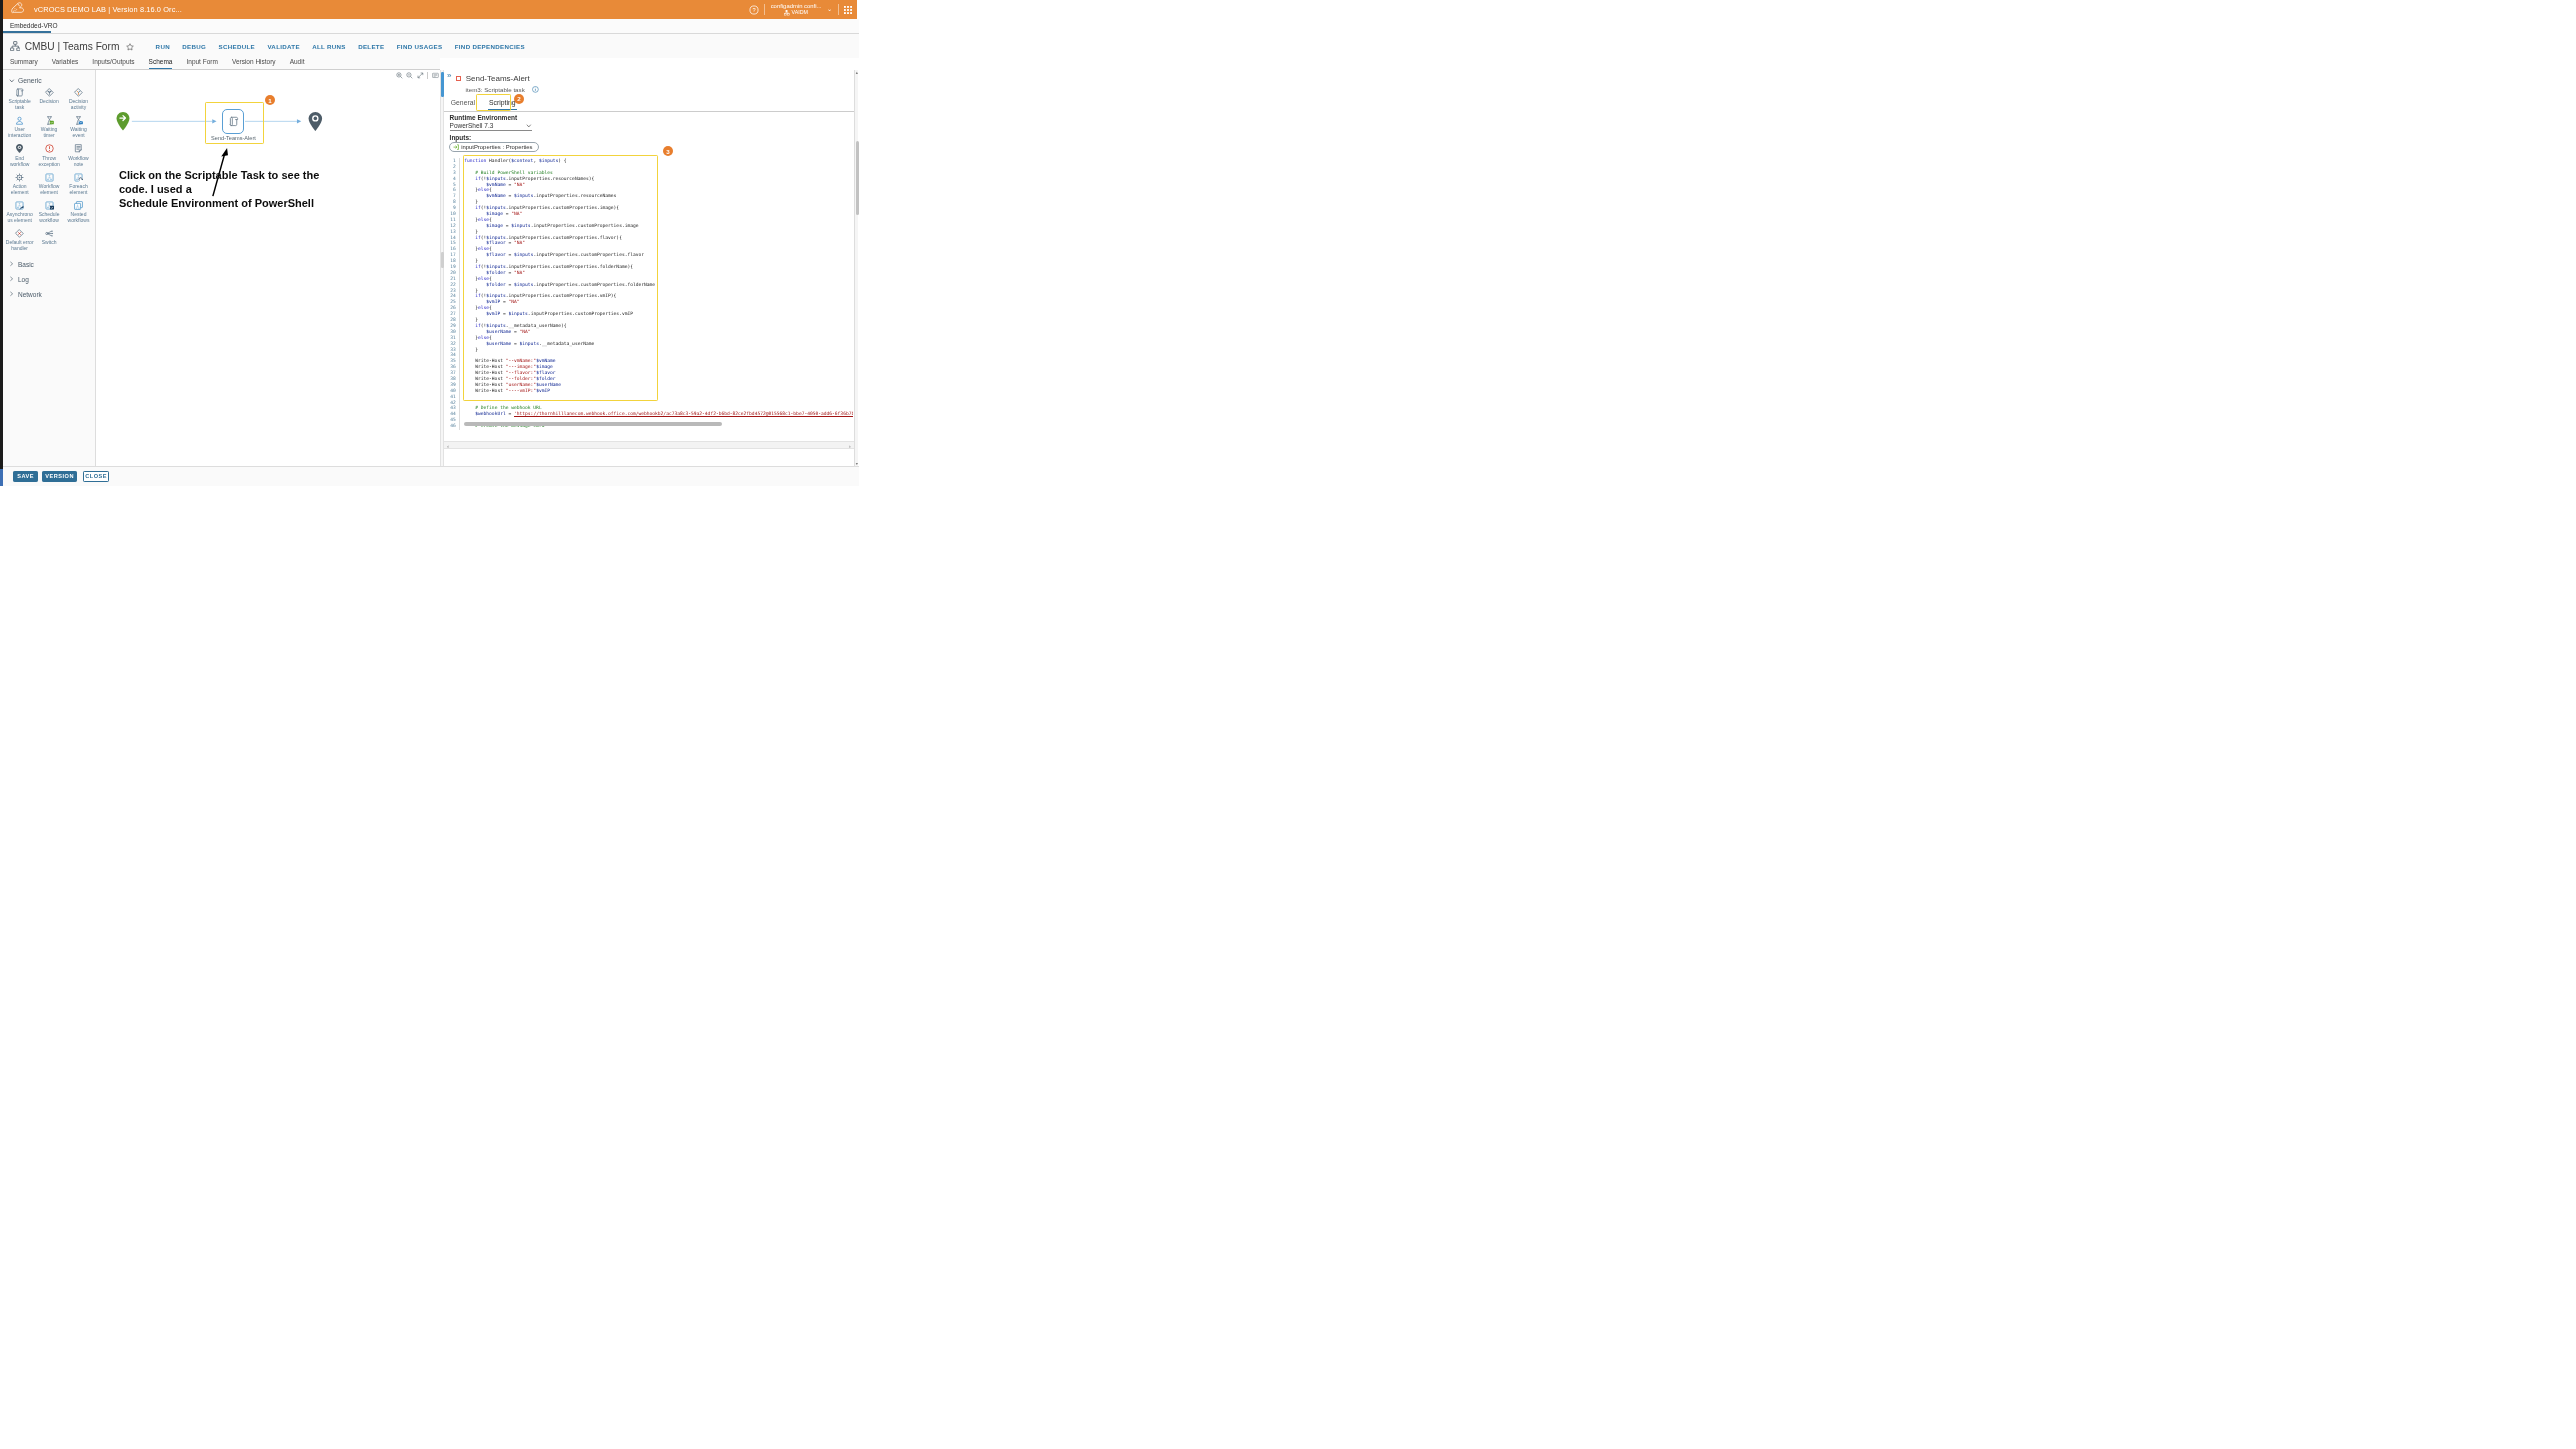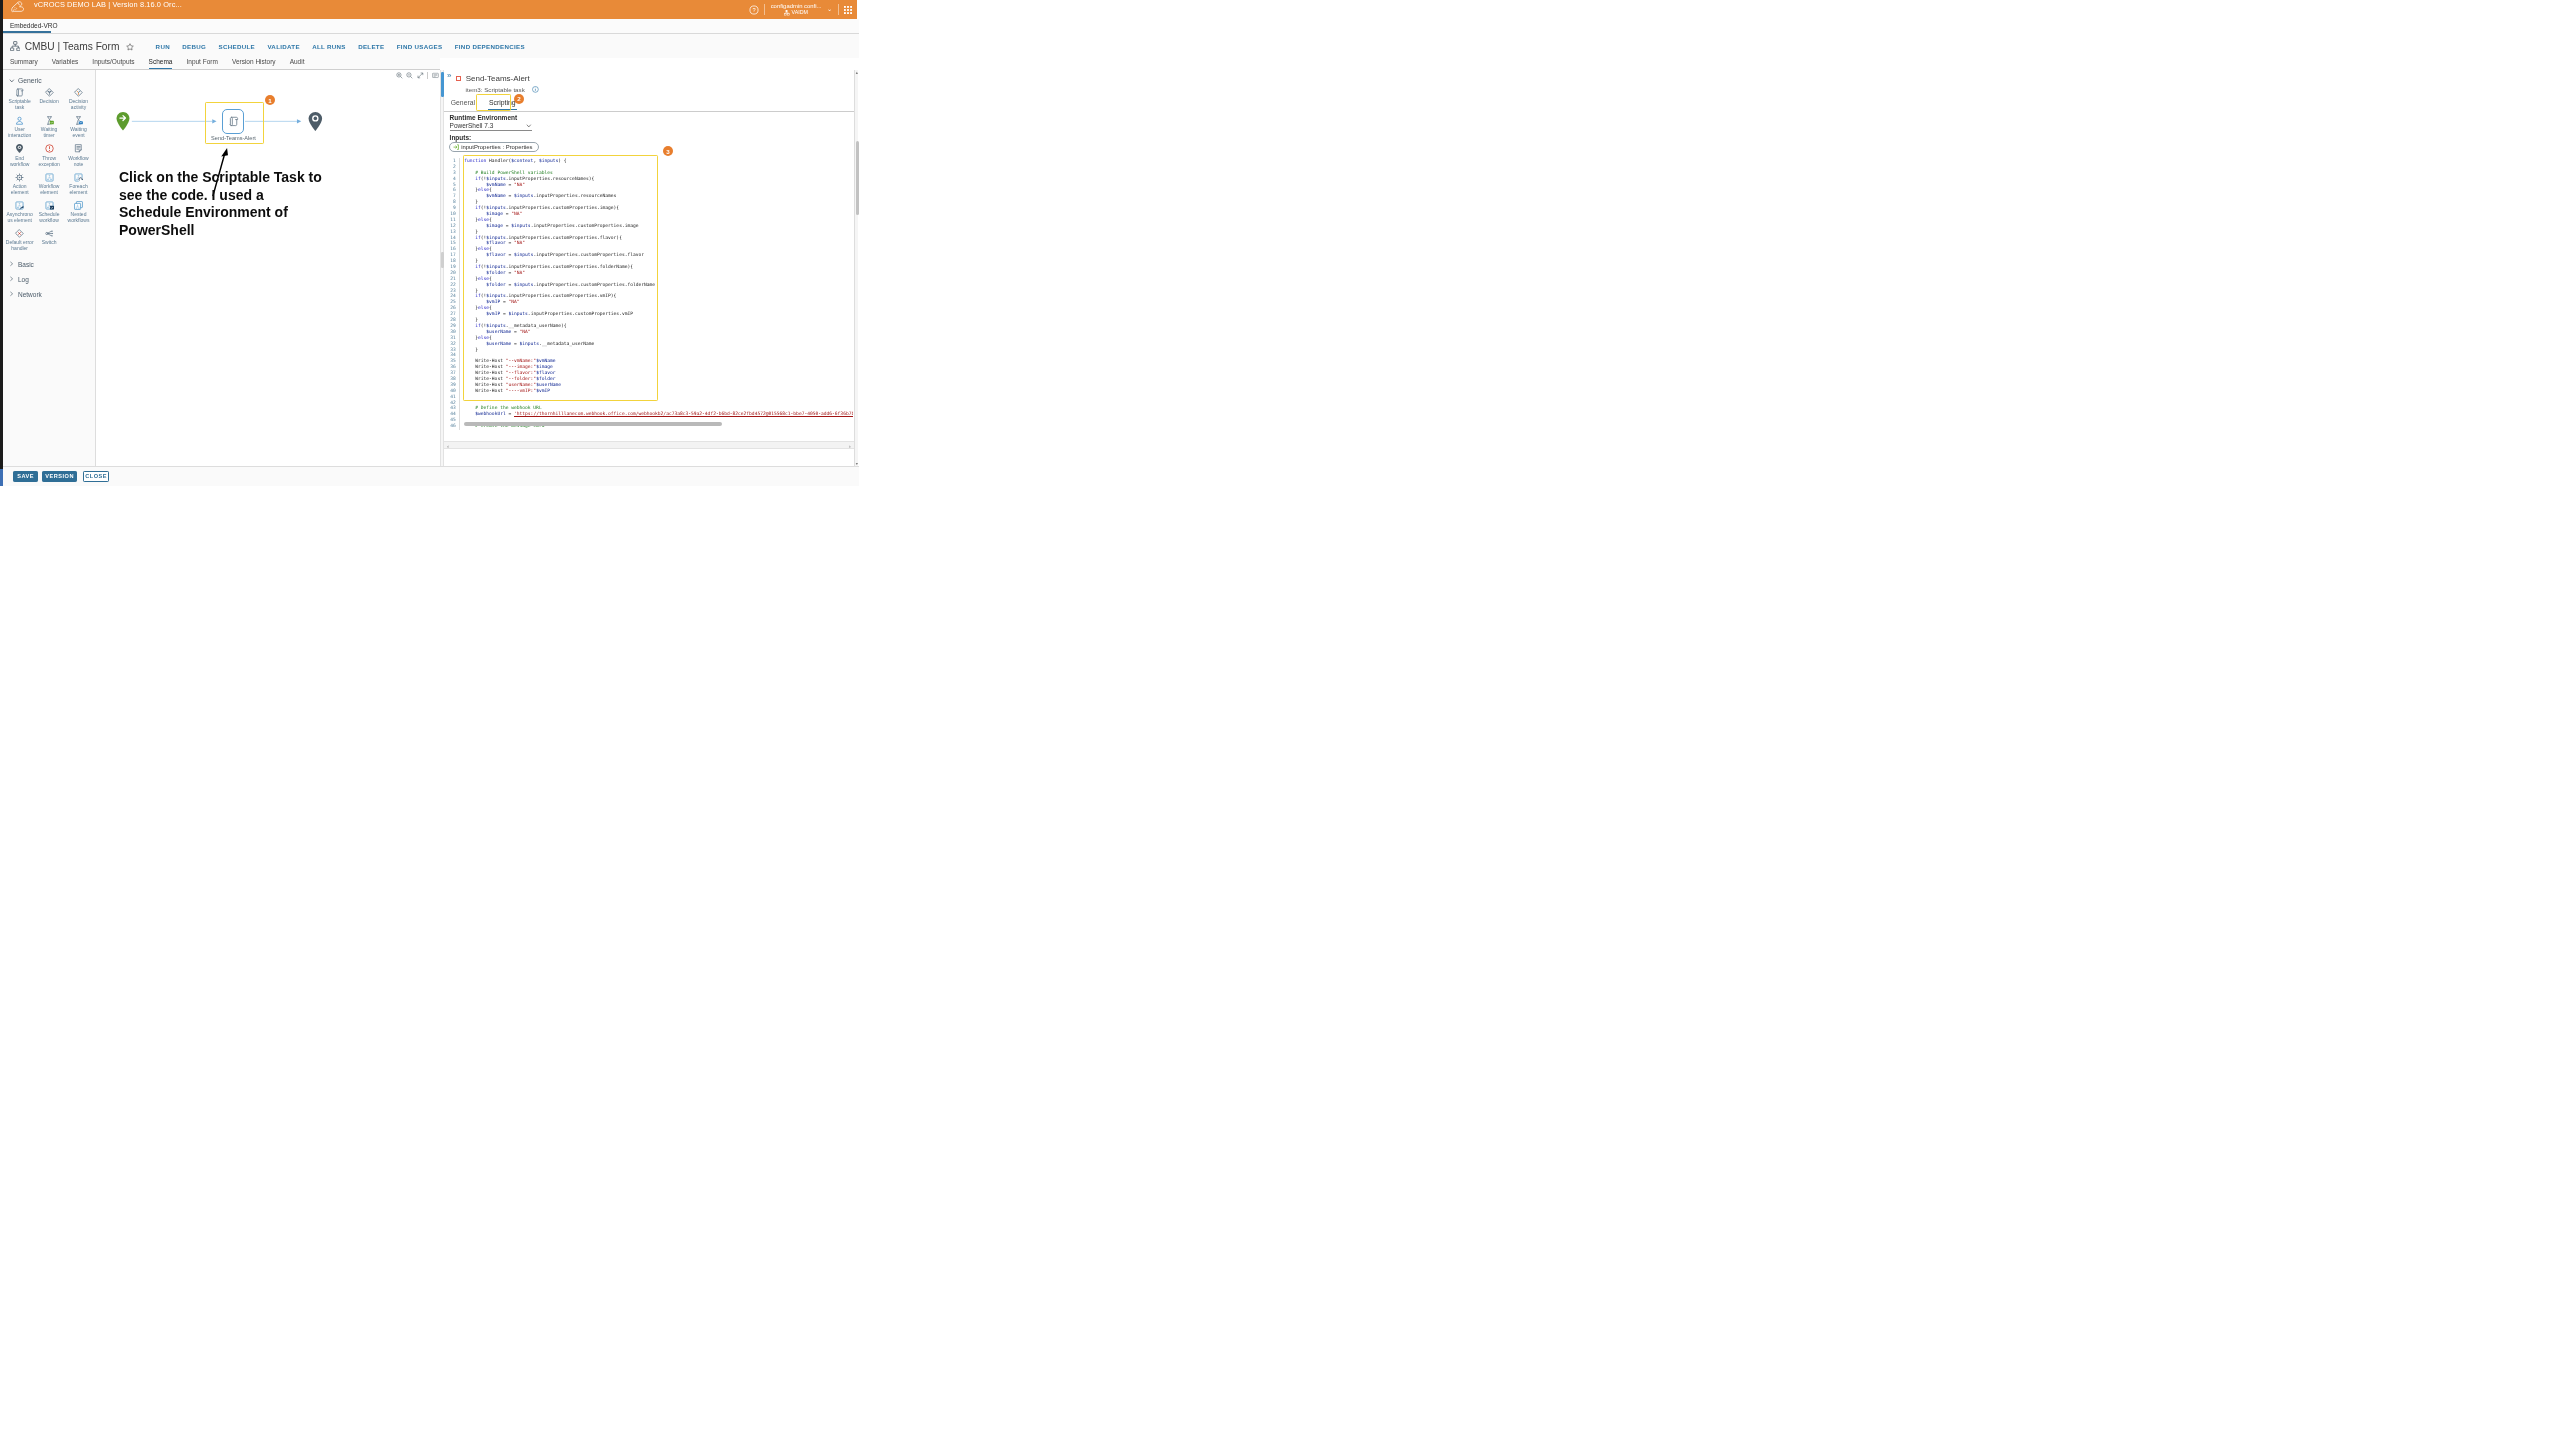--- a/index.html
+++ b/index.html
@@ -5,21 +5,21 @@
   * { margin:0; padding:0; box-sizing:border-box; }
   html,body { background:#fff; }
   body { font-family:"Liberation Sans", sans-serif; color:#333; }
   #root { position:relative; width:859px; height:486px; overflow:hidden; background:#fff; }
 
   
   .left-strip { position:absolute; left:0; top:0; width:3.1px; height:469px; background:#1b1b1b; z-index:50; }
   .left-strip-blue { position:absolute; left:0; top:469px; width:3.1px; height:16.7px; background:#3d6fb4; z-index:50; }
 
   
-  #topbar { position:absolute; left:3.1px; top:0; right:2px; height:19px; background:#e88a38; display:flex; }
+  #topbar { position:absolute; left:3.1px; top:0; right:2px; height:19px; background:#e88a38; display:flex; align-items:center; }
   #topbar .logo { margin-left:5.6px; width:16.7px; height:16.7px; display:inline-flex; }
   #topbar .app-title { color:#fff; font-size:7.4px; margin-left:8.6px; letter-spacing:0.1px; white-space:nowrap; }
   .topbar-right { position:absolute; right:5px; top:0; height:19px; display:flex; align-items:center; gap:5.6px; }
   .tdiv { width:0.6px; height:11px; background:rgba(255,255,255,.45); }
   .userblock { color:#fff; text-align:right; line-height:1.1; cursor:pointer; }
   .userblock .uline1 { font-size:5.9px; }
   .userblock .uline2 { font-size:5.3px; display:flex; align-items:center; justify-content:center; gap:1.9px; }
   .chev { color:#fff; font-size:6.2px; margin-top:-1.9px; cursor:pointer; }
 
   
@@ -59,21 +59,21 @@
   #edges { position:absolute; left:0; top:0; width:345px; height:397px; pointer-events:none; }
   .start-pin { position:absolute; left:18.5px; top:41px; width:16px; height:20.4px; cursor:pointer; }
   .end-pin { position:absolute; left:211px; top:41px; width:16.7px; height:21px; cursor:pointer; }
   .task-node { position:absolute; left:126px; top:39px; width:22px; height:25px; background:#fff; border:0.9px solid #5a9fd4; border-radius:5px; display:flex; align-items:center; justify-content:center; cursor:pointer; }
   .task-node svg { width:13px; height:13px; }
   .node-label { position:absolute; left:98px; top:65px; width:79px; text-align:center; font-size:5.6px; color:#5a6770; }
   .yellow-box { border:1.9px solid #f2d33c; border-radius:1.2px; position:absolute; pointer-events:none; z-index:6; }
   .nodebox { left:109px; top:32px; width:59px; height:42px; }
   .badge { position:absolute; width:10px; height:10px; border-radius:50%; background:#e87e2d; color:#fff; font-size:6.2px; font-weight:bold; display:flex; align-items:center; justify-content:center; z-index:7; }
   .b1 { left:169px; top:25px; }
-  .annotation { position:absolute; left:23px; top:99px; width:216px; font-size:14px; font-weight:bold; color:#0d0d0d; line-height:1.25; }
+  .annotation { position:absolute; left:23px; top:99px; width:216px; font-size:11px; font-weight:bold; color:#0d0d0d; line-height:1.25; }
 
   
   #splitter { position:absolute; left:440px; top:70px; width:3.7px; height:397px; background:#f6f6f6; border-left:0.6px solid #e2e2e2; border-right:0.6px solid #e2e2e2; }
   #splitter .sthumb { position:absolute; left:0.3px; top:1.9px; width:2.5px; height:25px; background:#4596d2; border-radius:1.2px; }
   #splitter .shandle { position:absolute; left:0.3px; top:182px; width:2.5px; height:16px; background:#cfcfcf; border-radius:1.2px; }
 
   
   #panel { position:absolute; left:444px; top:70px; width:410px; height:397px; background:#fff; overflow:hidden; }
   .collapse { position:absolute; left:3.1px; top:0.6px; color:#3079a8; font-size:8px; cursor:pointer; }
   .p-title-row { position:absolute; left:12.4px; top:4.3px; display:flex; align-items:center; }

